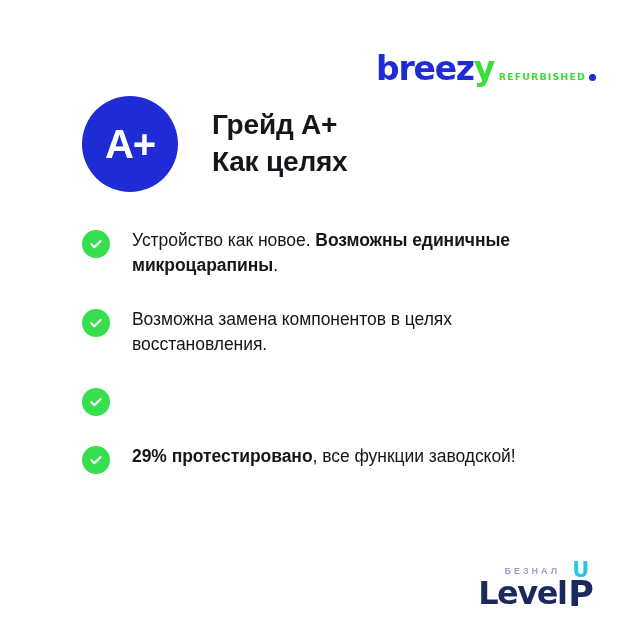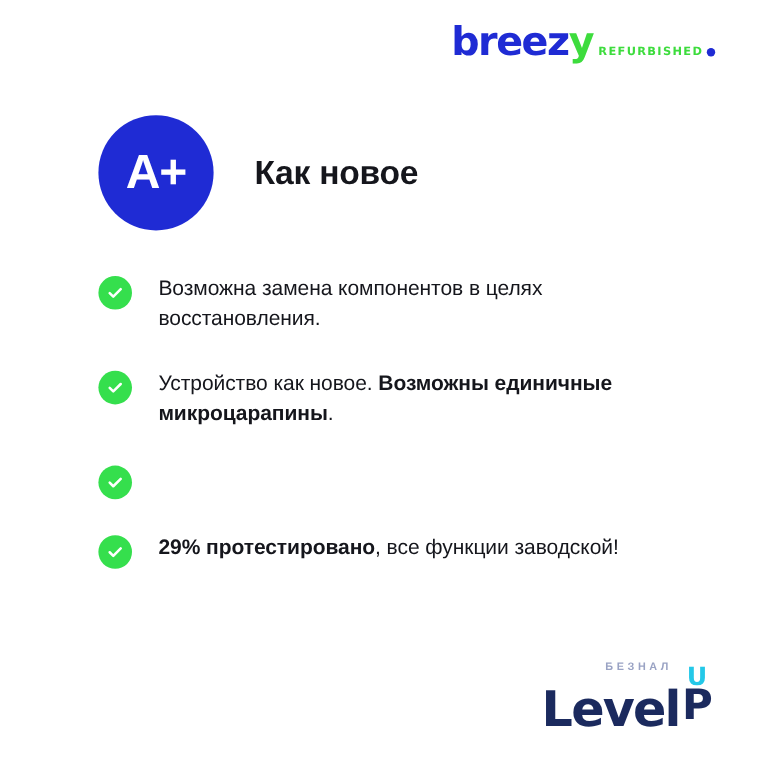--- a/index.html
+++ b/index.html
@@ -18,21 +18,21 @@
   .page {
     position: relative;
     width: 640px;
     height: 640px;
     box-sizing: border-box;
   }
 
   
   .brand {
     position: absolute;
-    top: 18px;
+    top: 52px;
     right: 44px;
     text-align: left;
     line-height: 1;
   }
   .brand-word {
     font-size: 33px;
     font-weight: bold;
     letter-spacing: -1.2px;
     color: #1f2bd4;
     font-family: "DejaVu Sans", sans-serif;
@@ -131,29 +131,29 @@
     bottom: 28px;
     right: 46px;
     text-align: right;
   }
   .footer-top {
     font-size: 9px;
     letter-spacing: 3px;
     color: #9aa3c4;
     font-weight: bold;
     margin-right: 34px;
-    margin-bottom: 11px;
+    margin-bottom: 1px;
   }
   .footer-main {
     position: relative;
     display: inline-block;
     line-height: 1;
   }
   .footer-word {
-    font-size: 41px;
+    font-size: 32px;
     font-weight: bold;
     color: #1b2a5e;
     letter-spacing: -1.5px;
     font-family: "DejaVu Sans", sans-serif;
   }
   .footer-up {
     display: inline-block;
     position: relative;
     margin-left: 2px;
     vertical-align: top;
@@ -180,45 +180,46 @@
 <div class="page">
 
   <div class="brand">
     <div class="brand-word"><span>breez</span><span class="tail">y</span></div>
     <div class="brand-sub"><span>REFURBISHED</span><span class="dot"></span></div>
   </div>
 
   <div class="header">
     <div class="grade-badge">A+</div>
     <div class="title-block">
-      <div>Как новое</div>
+      <div>Грейд A+</div>
+      <div>Как целях</div>
     </div>
   </div>
 
   <div class="features">
+
+    <div class="feature">
+      <span class="check">
+        <svg width="16" height="16" viewBox="0 0 16 16">
+            <path d="M3.4 8.2 L6.4 11.2 L12.6 5.0" fill="none" stroke="#ffffff" stroke-width="2.1" stroke-linecap="round" stroke-linejoin="round"></path>
+          </svg>
+      </span>
+      <div class="feature-text">
+        <span>Устройство как новое. </span><b>Возможны единичные микроцарапины</b><span>.</span>
+      </div>
+    </div>
 
     <div class="feature">
       <span class="check">
         <svg width="16" height="16" viewBox="0 0 16 16">
             <path d="M3.4 8.2 L6.4 11.2 L12.6 5.0" fill="none" stroke="#ffffff" stroke-width="2.1" stroke-linecap="round" stroke-linejoin="round"></path>
           </svg>
       </span>
       <div class="feature-text">
         <span>Возможна замена компонентов в целях восстановления.</span>
-      </div>
-    </div>
-
-    <div class="feature">
-      <span class="check">
-        <svg width="16" height="16" viewBox="0 0 16 16">
-            <path d="M3.4 8.2 L6.4 11.2 L12.6 5.0" fill="none" stroke="#ffffff" stroke-width="2.1" stroke-linecap="round" stroke-linejoin="round"></path>
-          </svg>
-      </span>
-      <div class="feature-text">
-        <span>Устройство как новое. </span><b>Возможны единичные микроцарапины</b><span>.</span>
       </div>
     </div>
 
     <div class="feature">
       <span class="check">
         <svg width="16" height="16" viewBox="0 0 16 16">
             <path d="M3.4 8.2 L6.4 11.2 L12.6 5.0" fill="none" stroke="#ffffff" stroke-width="2.1" stroke-linecap="round" stroke-linejoin="round"></path>
           </svg>
       </span>
     </div>

